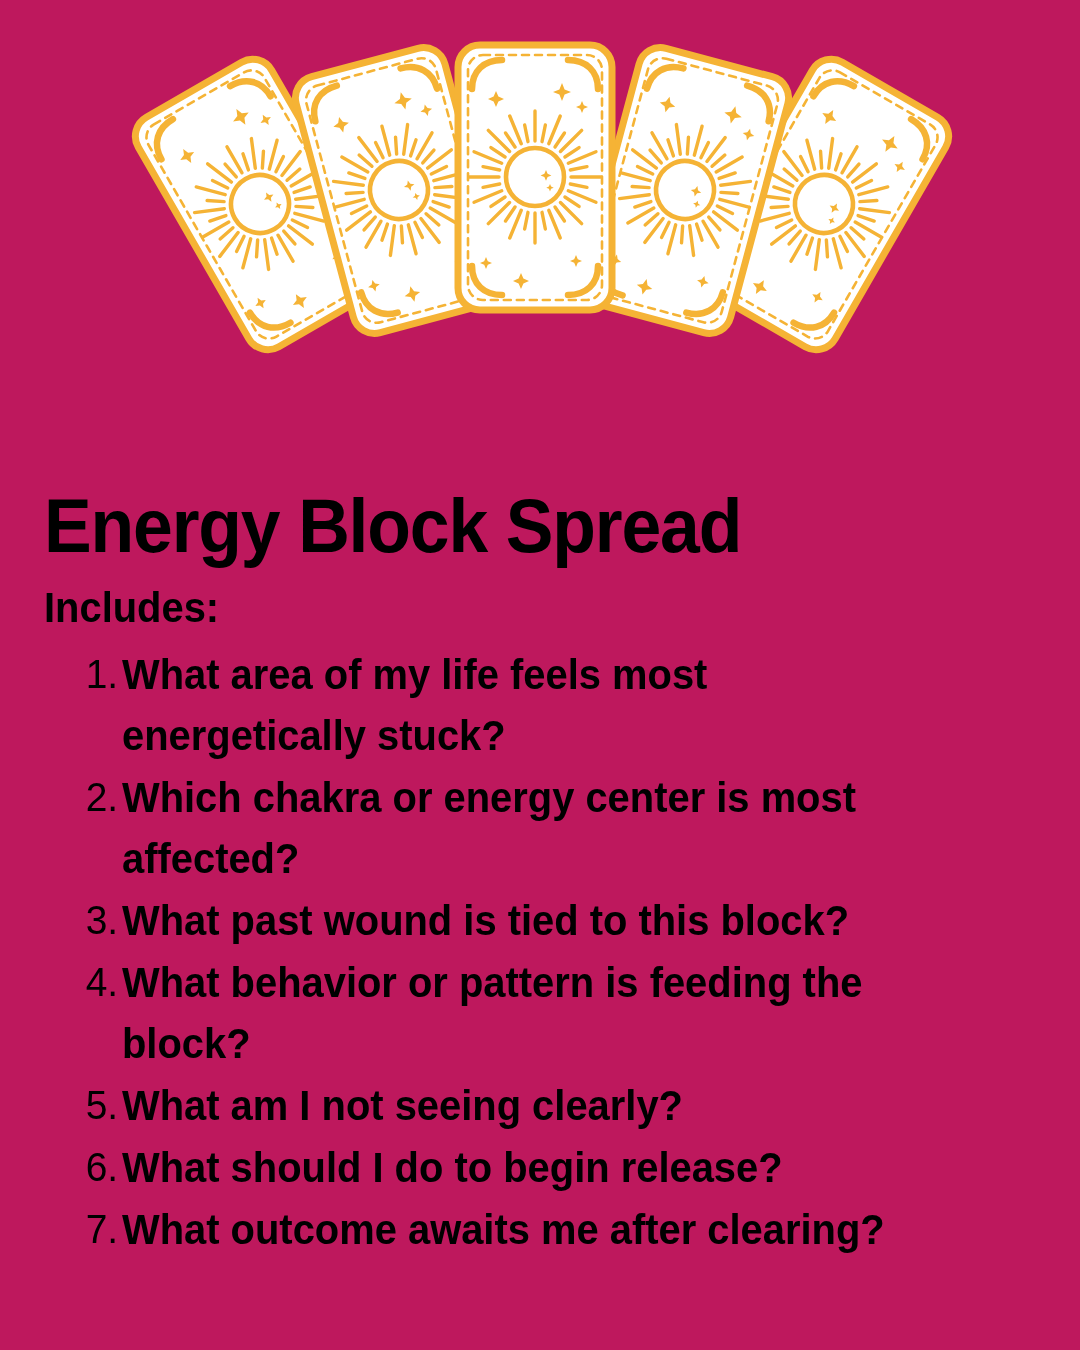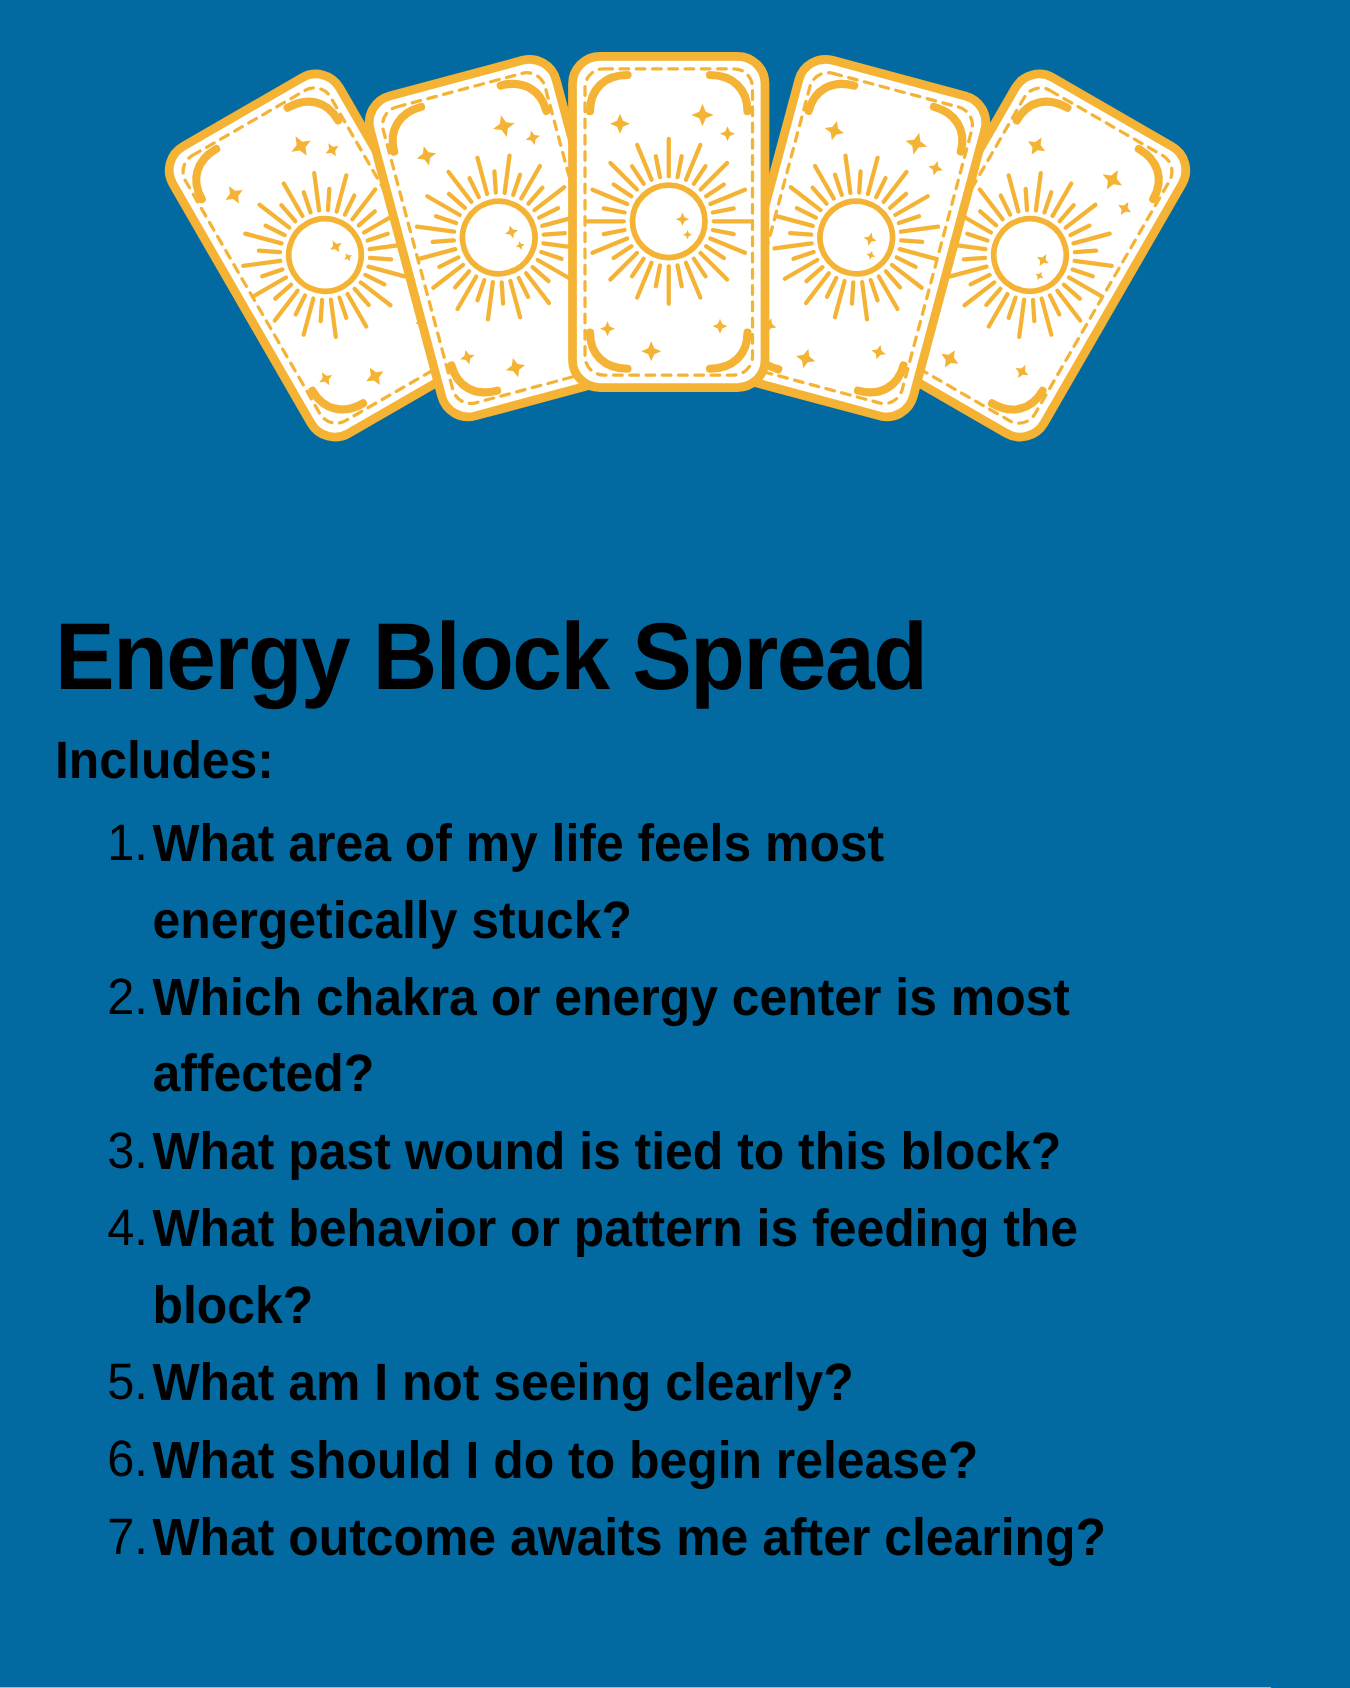--- a/index.html
+++ b/index.html
@@ -12,21 +12,21 @@
     height: 1350px;
     overflow: hidden;
     font-family: "Liberation Sans", sans-serif;
     -webkit-font-smoothing: antialiased;
   }
 
   .page {
     position: relative;
     width: 1080px;
     height: 1350px;
-    background: #0369a1;
+    background: #be185d;
     box-sizing: border-box;
   }
 
   
   .illustration {
     position: absolute;
     left: 0;
     top: 0;
     width: 1080px;
     height: 425px;

